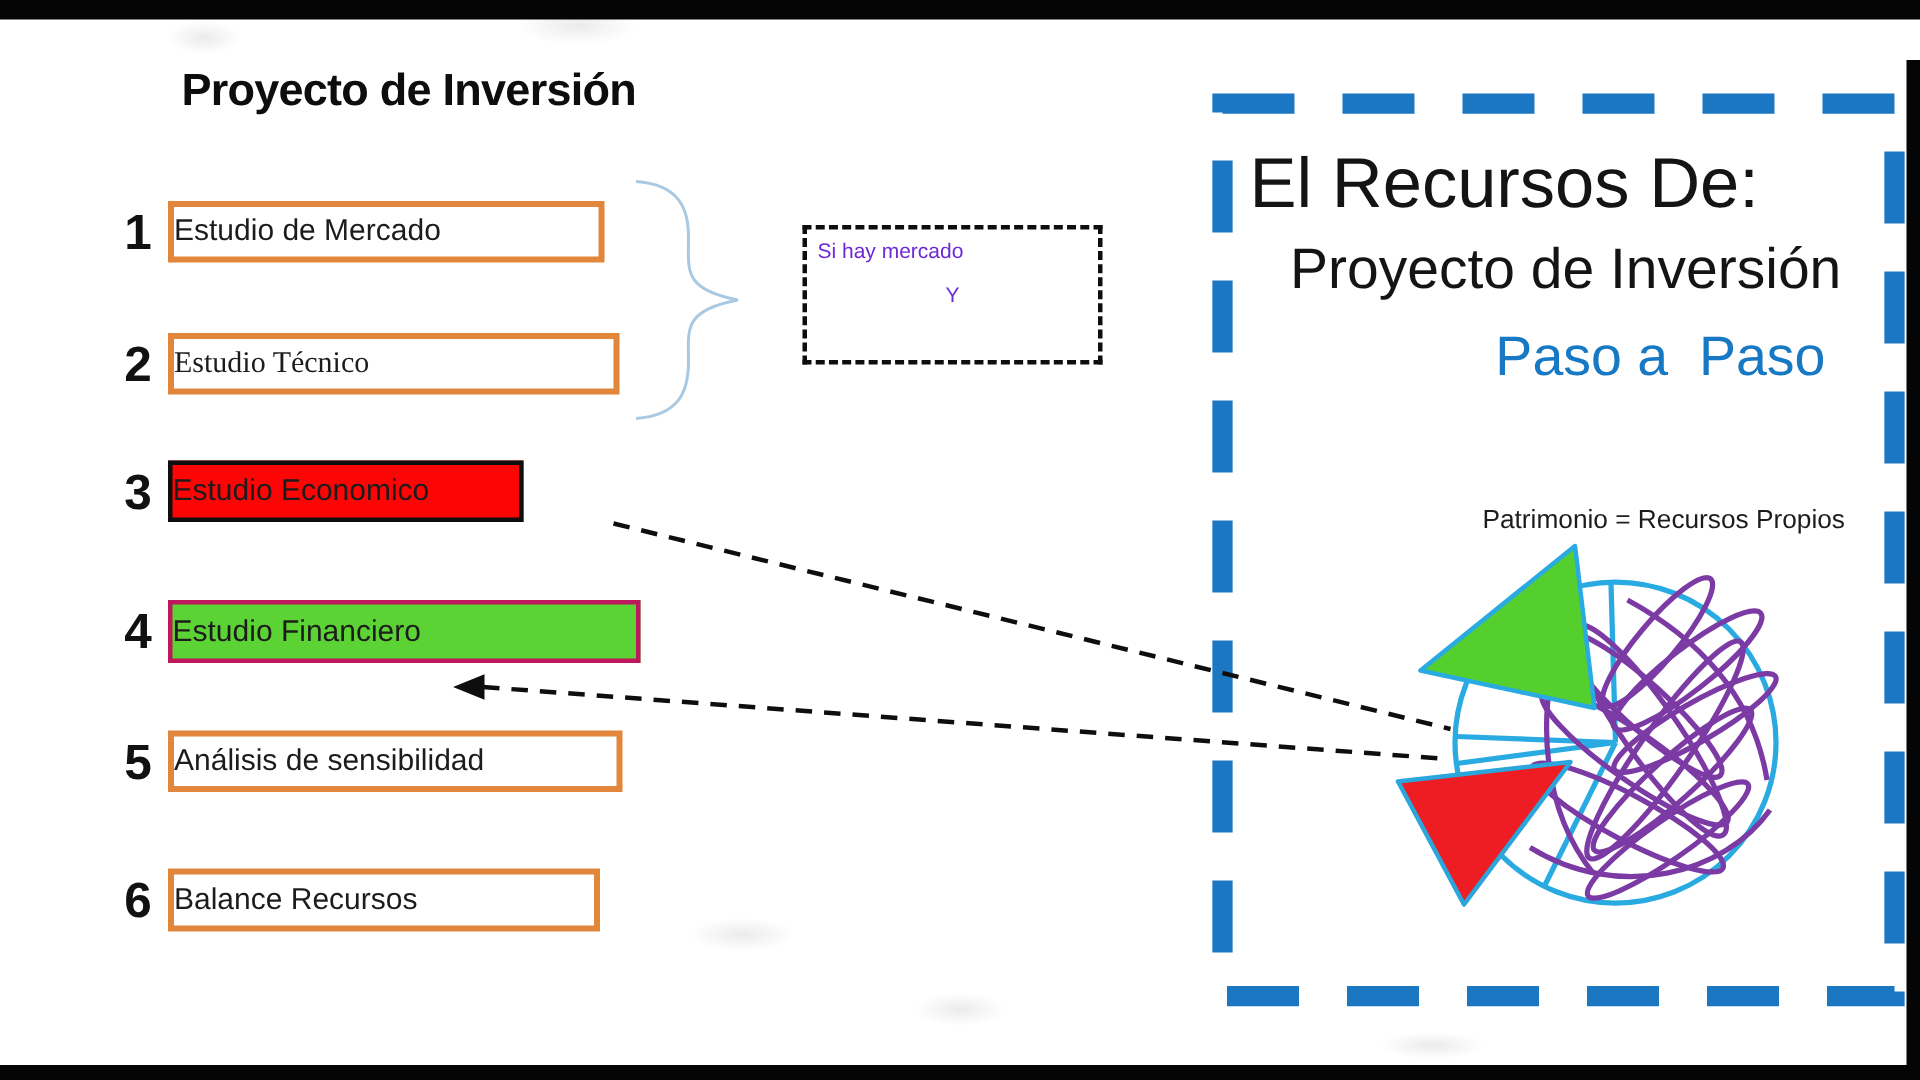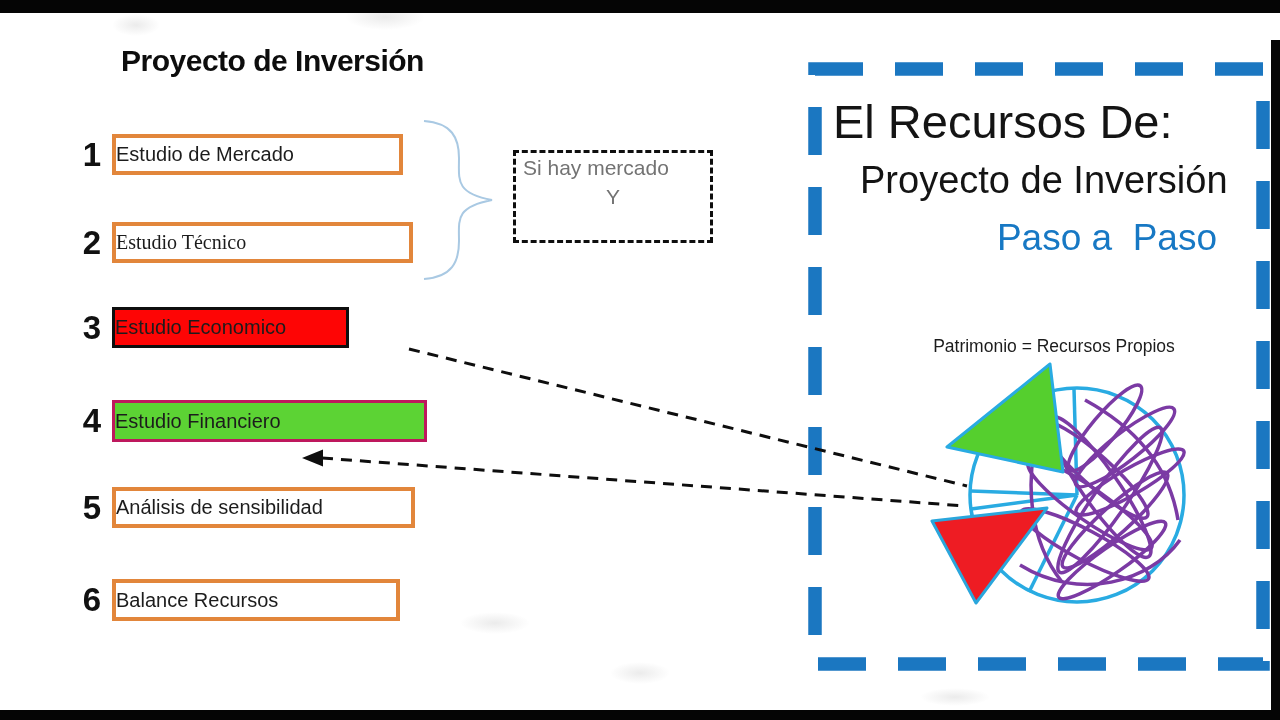--- a/index.html
+++ b/index.html
@@ -16,32 +16,32 @@
   .step-num{position:absolute;left:0;top:0;width:40px;height:100%;
     display:flex;align-items:center;justify-content:center;
     font-size:33px;font-weight:bold;color:#111;}
   .step-box{position:absolute;left:40px;top:0;height:100%;box-sizing:border-box;
     display:flex;align-items:center;
     font-size:20px;color:#1c1c1c;background:#fff;}
   .box-orange{border:4px solid #E2863B;}
   .box-red{border:3px solid #0e0e0e;background:#FE0505;}
   .box-green{border:3px solid #be185d;background:#5CD334;}
 
-  .cond-box{left:513px;top:150px;width:200px;height:93px;box-sizing:border-box;
-    border:3px dashed #0e0e0e;font-size:21px;line-height:29px;color:#737373;}
+  .cond-box{left:535px;top:150px;width:200px;height:93px;box-sizing:border-box;
+    border:3px dashed #0e0e0e;font-size:14px;line-height:29px;color:#6d28d9;}
   .cond-box .l1{padding-left:7px;}
   .cond-box .l2{text-align:center;}
   .cond-box .l3{padding-left:5px;}
 
   
   .proc-heading{left:833px;top:94px;font-size:47px;color:#141414;}
   .proc-sub{left:860px;top:159px;font-size:38px;color:#141414;}
   .proc-tagline{left:817px;top:217px;width:400px;text-align:right;
     font-size:37px;color:#1778C4;white-space:pre;}
-  .pie-caption{left:878px;top:336px;width:352px;text-align:center;
+  .pie-caption{left:878px;top:336px;width:352px;text-align:right;
     font-size:17.5px;color:#1c1c1c;}
 
   
   .smudge{position:absolute;z-index:0;border-radius:50%;
     background:radial-gradient(closest-side,rgba(60,60,60,0.10),rgba(60,60,60,0));}
 </style>
 </head>
 <body>
 
 <div id="stage">

